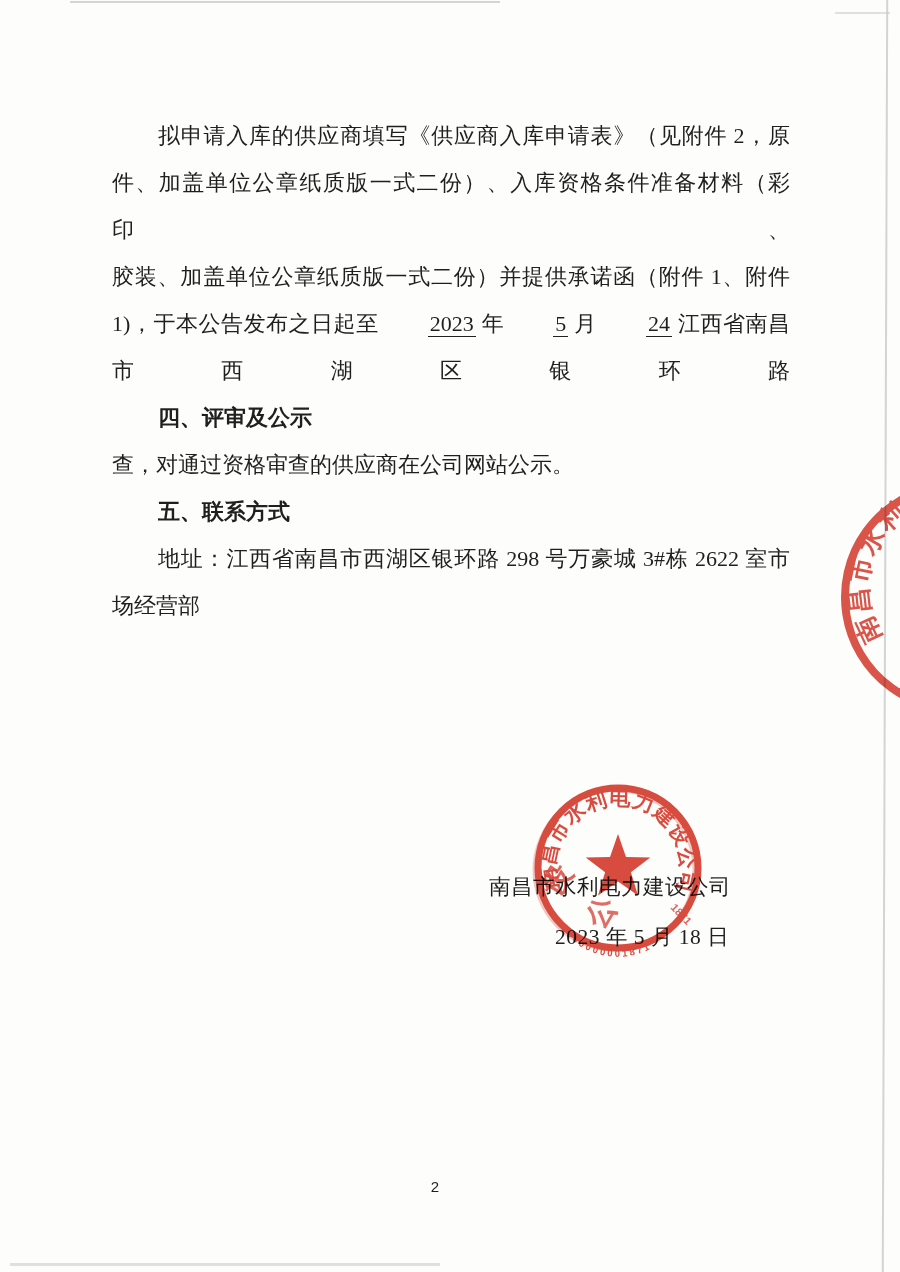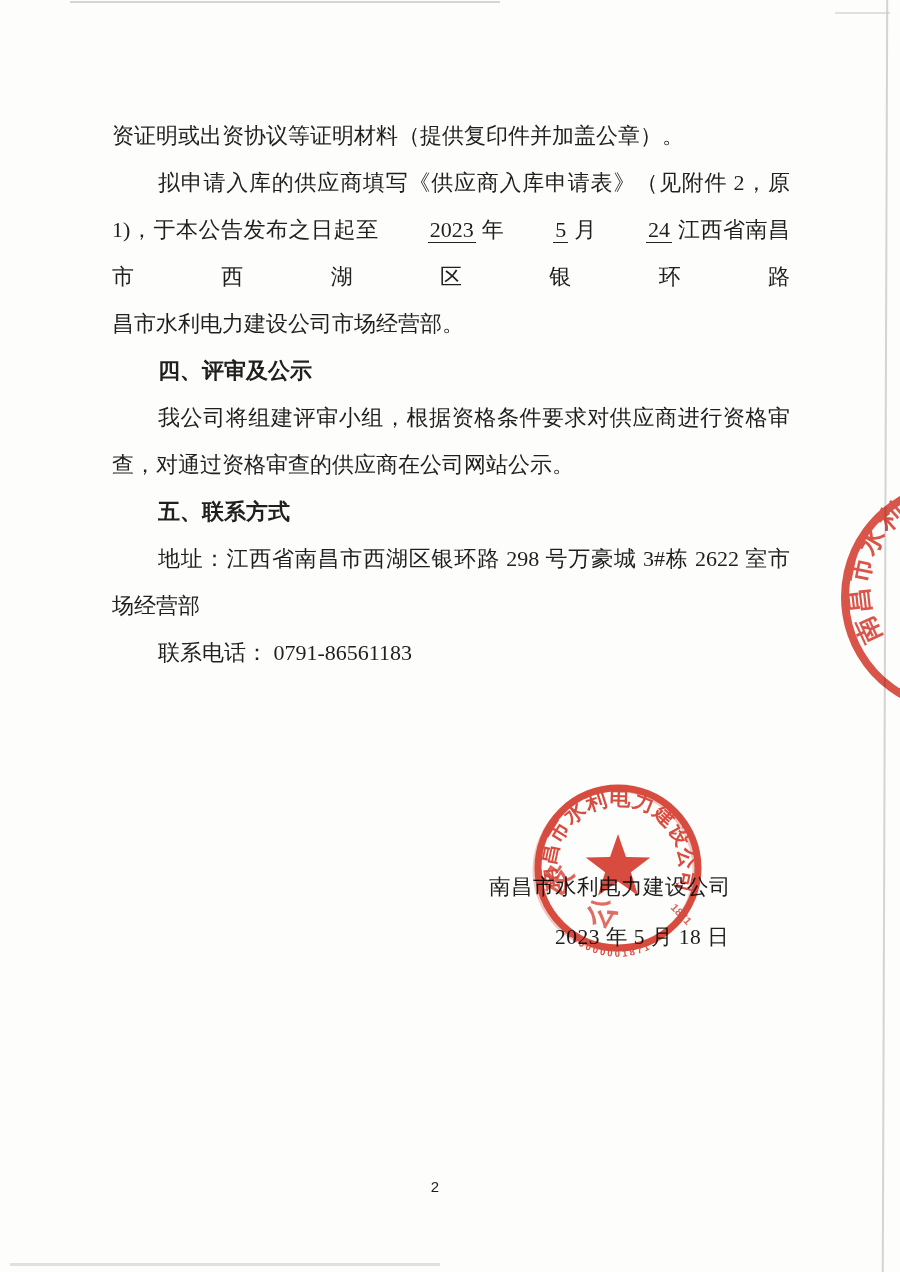--- a/index.html
+++ b/index.html
@@ -46,33 +46,31 @@
 <body>
 
 <div class="page">
 
   <div class="scan-top"></div>
   <div class="scan-top2"></div>
   <div class="scan-right"></div>
   <div class="scan-bottom"></div>
 
   <main class="textblock">
-    <div class="line">资证明或出资协议等证明材料（提供复印件并加盖公章）。</div>
     <div class="line full indent">拟申请入库的供应商填写《供应商入库申请表》（见附件 2，原</div>
+    <div class="line full">件、加盖单位公章纸质版一式二份）、入库资格条件准备材料（彩印、</div>
+    <div class="line full">胶装、加盖单位公章纸质版一式二份）并提供承诺函（附件 1、附件</div>
     <div class="line full">
       <span>1)，于本公告发布之日起至 </span><span class="u">2023</span><span> 年 </span><span class="u">5</span><span> 月 </span><span class="u">24</span><span> 江西省南昌市西湖区银环路</span>
     </div>
-    <div class="line">昌市水利电力建设公司市场经营部。</div>
     <div class="line heading indent">四、评审及公示</div>
-    <div class="line full indent">我公司将组建评审小组，根据资格条件要求对供应商进行资格审</div>
     <div class="line">查，对通过资格审查的供应商在公司网站公示。</div>
     <div class="line heading indent">五、联系方式</div>
     <div class="line full indent">地址：江西省南昌市西湖区银环路 298 号万豪城 3#栋 2622 室市</div>
     <div class="line">场经营部</div>
-    <div class="line indent">联系电话：  0791-86561183</div>
   </main>
 
   <div class="sig-company">南昌市水利电力建设公司</div>
   <div class="sig-date">2023 年 5 月 18 日</div>
 
   <svg class="seal seal-main" width="220" height="220" viewBox="0 0 220 220">
     <defs>
       <path id="arcTop" d="M 50.8 131.5 A 63 63 0 1 1 169.2 131.5" fill="none"></path>
       <path id="arcBot" d="M 40.6 146 A 72 72 0 0 0 179.4 146" fill="none"></path>
     </defs>

